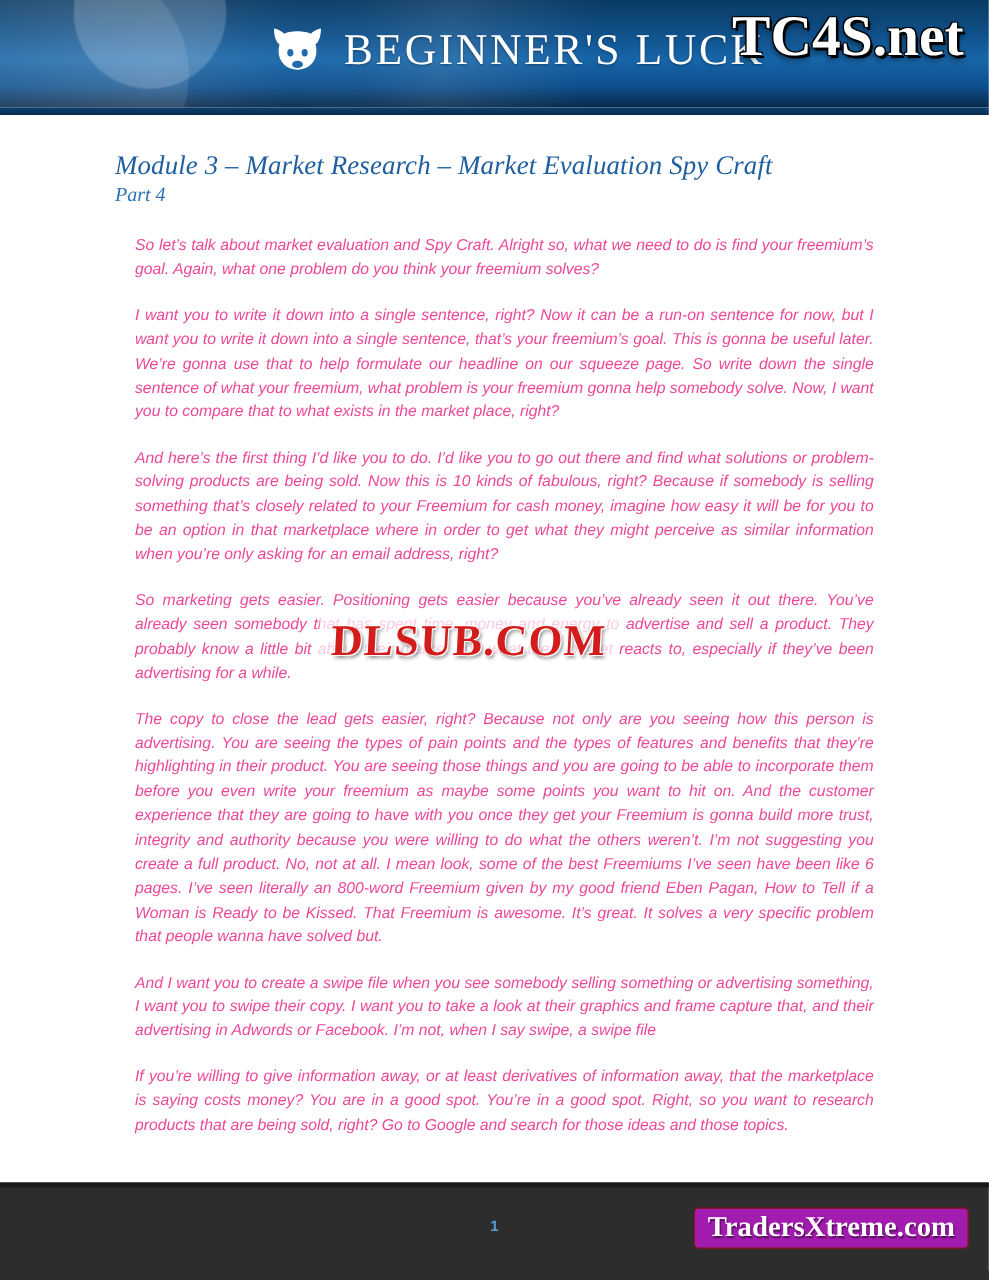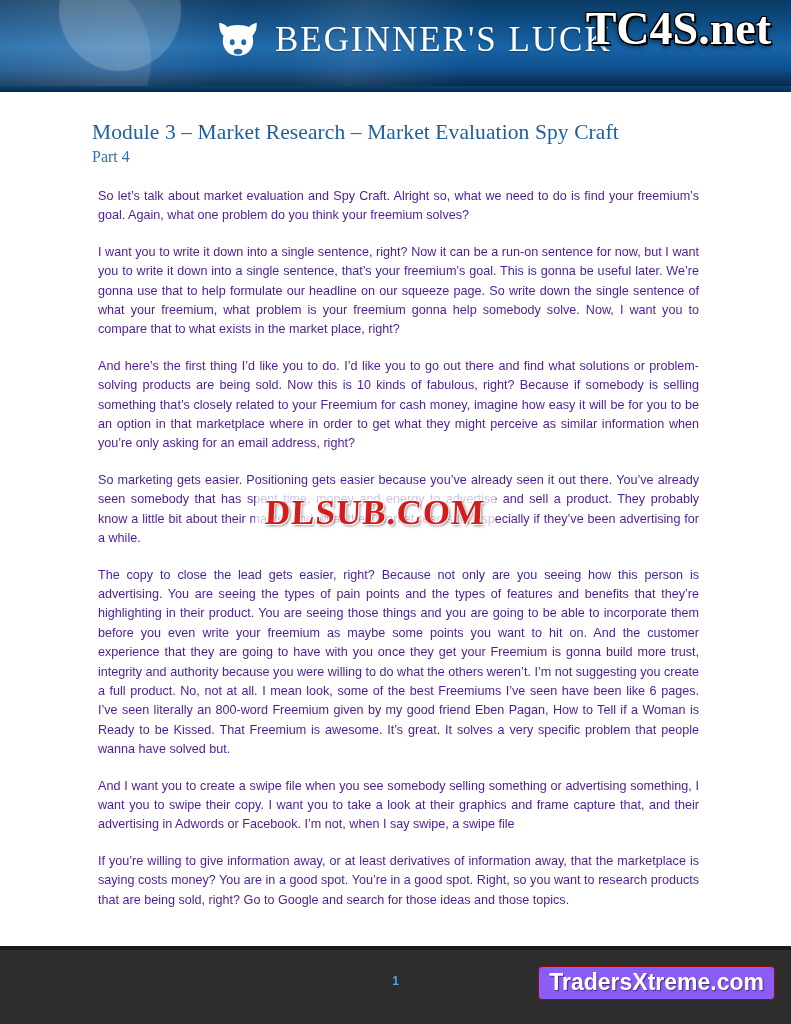--- a/index.html
+++ b/index.html
@@ -93,45 +93,46 @@
   }
 
   
   .content {
     position: absolute;
     left: 0;
     top: 92px;
     width: 791px;
     height: 852px;
     padding: 28px 92px 0 92px;
+    font-style: italic;
   }
   .doc-title {
     font-family: "Liberation Serif", serif;
     color: #1f5fa0;
     font-size: 21.5px;
     font-weight: 400;
     margin: 0;
     letter-spacing: 0.1px;
   }
   .doc-subtitle {
     font-family: "Liberation Serif", serif;
     color: #2f73b4;
     font-size: 16px;
     font-weight: 400;
     margin: 3px 0 0 0;
   }
   .body-copy {
     margin-top: 21px;
   }
   .body-copy p {
-    margin: 0 0 17px 6px;
+    margin: 0 0 17px 16px;
     font-family: "Liberation Sans", sans-serif;
     font-size: 12.6px;
     line-height: 19.4px;
-    color: #4c1d95;
+    color: #ec4899;
     text-align: justify;
   }
 
   
   .watermark {
     position: absolute;
     left: 255px;
     top: 492px;
     font-family: "Liberation Serif", serif;
     font-weight: bold;
@@ -173,25 +174,25 @@
     text-align: center;
     color: #5c9fd6;
     font-family: "Liberation Sans", sans-serif;
     font-size: 12px;
     font-weight: bold;
   }
   .footer-logo {
     position: absolute;
     right: 16px;
     top: 20px;
-    font-family: Liberation Sans, sans-serif;
+    font-family: Liberation Serif, serif;
     font-size: 23px;
     font-weight: bold;
     color: #ffffff;
-    background: #8b5cf6;
+    background: #a21caf;
     padding: 2px 10px 3px 10px;
     border-radius: 4px;
     border: 1px solid #8d1212;
     text-shadow: 1px 1px 1px rgba(0,0,0,0.5);
     white-space: nowrap;
   }
 </style>
 </head>
 <body>
 

